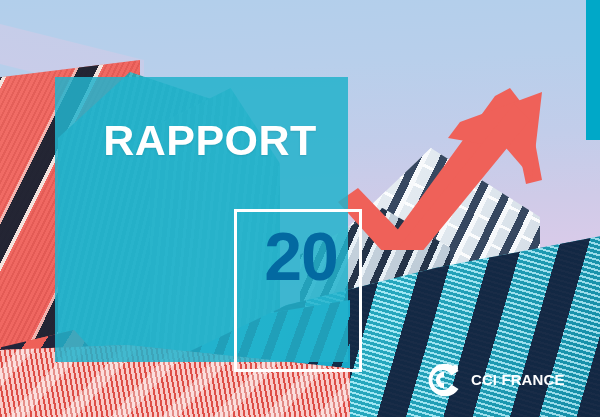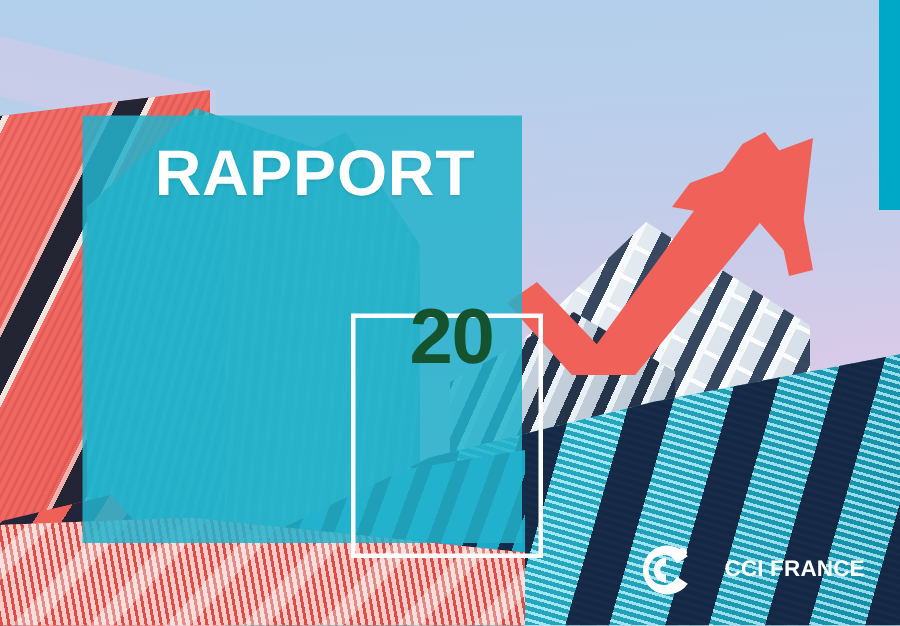--- a/index.html
+++ b/index.html
@@ -267,55 +267,55 @@
     color: #ffffff;
     font-weight: bold;
     letter-spacing: 0.5px;
     line-height: 0.97;
     text-shadow: 0 1px 2px rgba(0,0,0,0.10);
   }
   .title-line {
     display: block;
     font-size: 43px;
   }
-  .title-line.l1 { font-size: 43px; }
+  .title-line.l1 { font-size: 43px; margin-top: 24px; }
   .title-line.l2 { font-size: 43px; margin-top: 2px; }
 
   
   .year-box {
     position: absolute;
     left: 234px;
     top: 209px;
     width: 128px;
     height: 163px;
     border: 3px solid #ffffff;
     box-sizing: border-box;
   }
   .year-text {
     position: absolute;
     left: 246px;
-    top: 204px;
+    top: 228px;
     width: 110px;
-    color: #14532d;
+    color: #0369a1;
     font-weight: bold;
-    font-size: 52px;
+    font-size: 68px;
     line-height: 0.84;
     text-align: center;
     letter-spacing: -1px;
   }
   .year-text span { display: block; }
 
   
   .logo {
     position: absolute;
     left: 424px;
     top: 360px;
     display: flex;
     align-items: center;
-    gap: 19px;
+    gap: 7px;
   }
   .logo-mark { width: 40px; height: 40px; flex: 0 0 auto; }
   .logo-text {
     color: #ffffff;
     font-weight: bold;
     font-size: 15px;
     line-height: 1.04;
     letter-spacing: 0.1px;
     white-space: nowrap;
   }

